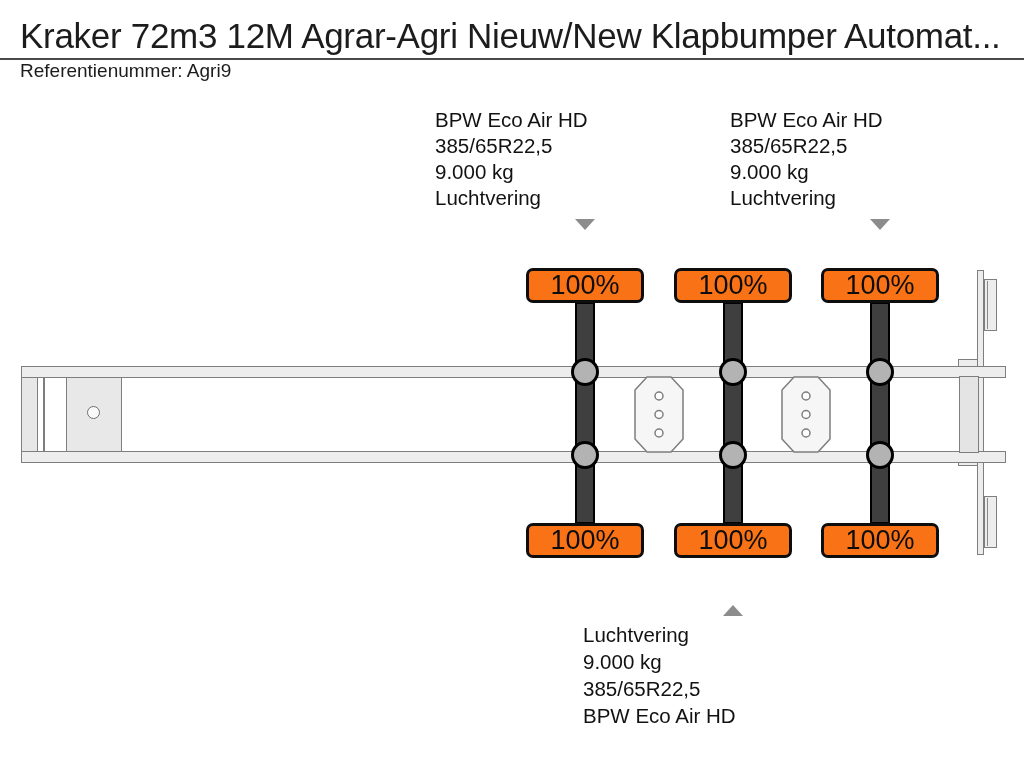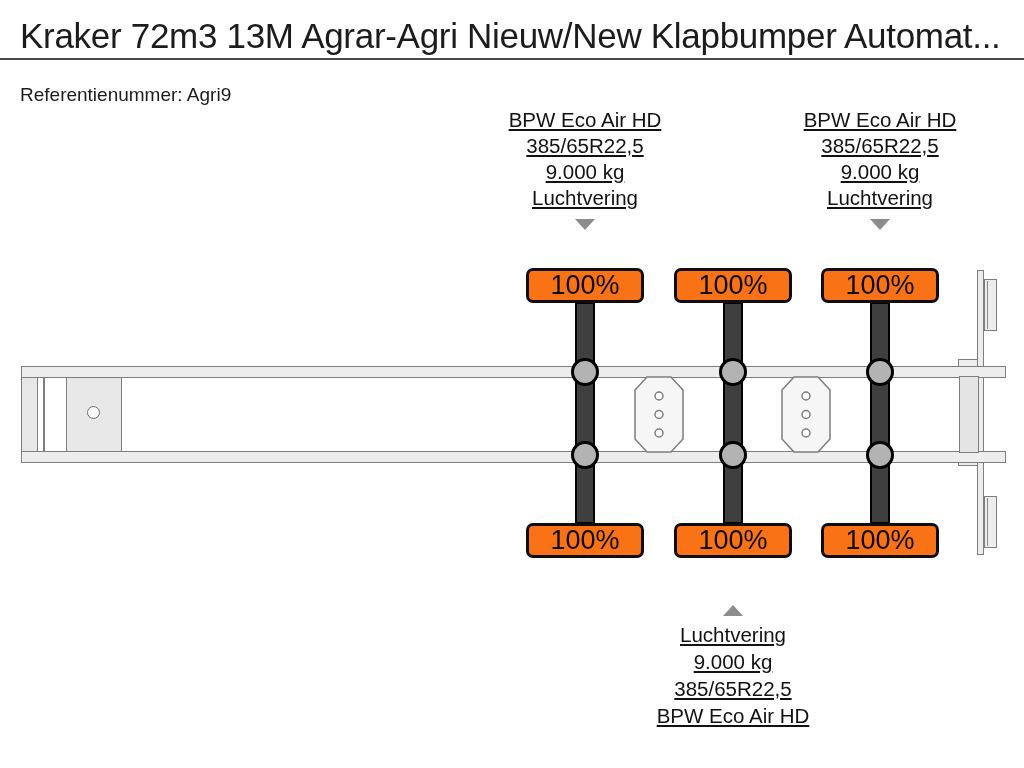--- a/index.html
+++ b/index.html
@@ -2,24 +2,24 @@
 <html><head>
 <meta charset="utf-8">
 <style>
   html,body{margin:0;padding:0;background:#ffffff;}
   body{font-family:"Liberation Sans", sans-serif;color:#111;}
   #stage{position:relative;width:1024px;height:768px;background:#fff;overflow:hidden;}
 
   
   .title{position:absolute;left:20px;top:16px;font-size:35px;letter-spacing:-0.3px;color:#1c1c1c;white-space:nowrap;}
   .title-rule{position:absolute;left:0;top:58px;width:1024px;height:2px;background:#4a4a4a;}
-  .reference{position:absolute;left:20px;top:84px;font-size:19px;color:#1c1c1c;}
+  .reference{position:absolute;left:20px;top:60px;font-size:19px;color:#1c1c1c;}
 
   
-  .note{position:absolute;width:300px;text-align:center;font-size:20.5px;line-height:26px;color:#121212;text-decoration:underline;}
+  .note{position:absolute;width:300px;font-size:20.5px;line-height:26px;color:#121212;}
   .note.bottom{line-height:27px;}
   .tri{position:absolute;width:0;height:0;}
   .tri-down{border-left:10px solid transparent;border-right:10px solid transparent;border-top:11px solid #8c8c8c;}
   .tri-up{border-left:10px solid transparent;border-right:10px solid transparent;border-bottom:11px solid #8c8c8c;}
 
   
   .part{position:absolute;background:#ededed;border:1.5px solid #7e7e7e;box-sizing:border-box;}
   .rail{z-index:1;}
   .rail-top{left:21px;top:366px;width:985px;height:11.5px;}
   .rail-bottom{left:21px;top:451px;width:985px;height:11.5px;}
@@ -53,21 +53,21 @@
   .load-bottom{top:255px;}
   .hub{position:absolute;left:45px;width:22px;height:22px;border-radius:50%;background:#b3b3b3;border:3px solid #000;}
   .hub-top{top:90px;}
   .hub-bottom{top:173px;}
 </style>
 </head>
 <body>
 
 <div id="stage">
 
-  <div class="title">Kraker 72m3 13M Agrar-Agri Nieuw/New Klapbumper Automat...</div>
+  <div class="title">Kraker 72m3 12M Agrar-Agri Nieuw/New Klapbumper Automat...</div>
   <div class="title-rule"></div>
   <div class="reference">Referentienummer: Agri9</div>
 
   <div>
 
     <div class="note" style="left:435px;top:107px;">
       <div>BPW Eco Air HD</div>
       <div>385/65R22,5</div>
       <div>9.000 kg</div>
       <div>Luchtvering</div>

